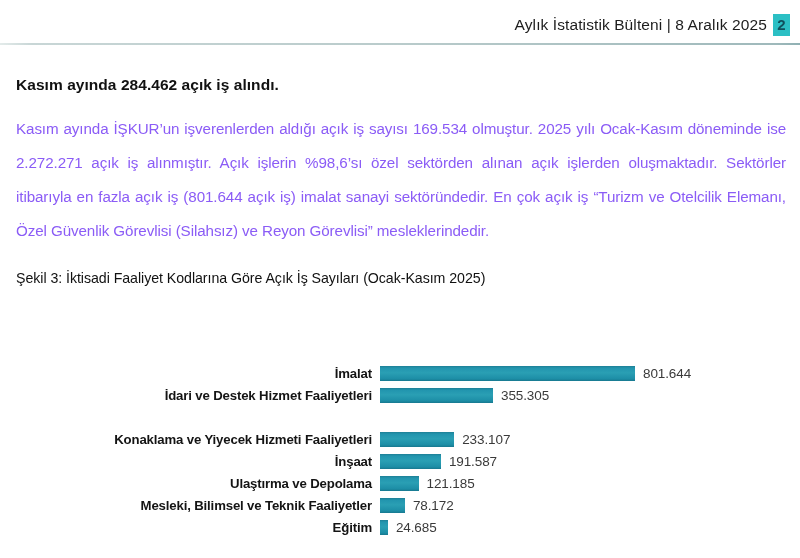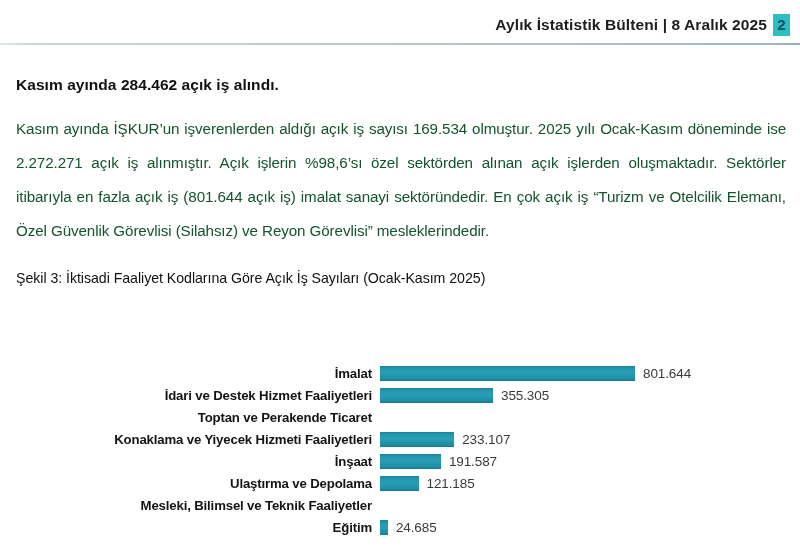--- a/index.html
+++ b/index.html
@@ -29,21 +29,21 @@
     position: absolute;
     top: 14px;
     right: 10px;
     display: flex;
     align-items: baseline;
     justify-content: flex-end;
     gap: 6px;
   }
   .header-title {
     font-size: 15.5px;
-    font-weight: 700;
+    font-weight: 400;
     color: #1d1d1d;
     letter-spacing: 0.1px;
     white-space: nowrap;
   }
   .page-number-badge {
     display: inline-block;
     background: #2bbfc4;
     color: #10505c;
     font-size: 15px;
     font-weight: 700;
@@ -71,21 +71,21 @@
   .lead-heading {
     font-size: 15.5px;
     font-weight: 700;
     color: #111111;
     margin: 0 0 18px 0;
     letter-spacing: 0.05px;
   }
   .body-paragraph {
     font-size: 15.2px;
     line-height: 34px;
-    color: #14532d;
+    color: #8b5cf6;
     margin: 0;
     text-align: justify;
     text-justify: inter-word;
     width: 770px;
     letter-spacing: -0.1px;
   }
   .figure-caption {
     font-size: 14.2px;
     font-weight: 400;
     color: #111111;
@@ -167,21 +167,20 @@
       </div>
     </div>
     <div class="chart-row">
       <div class="chart-cat-label">İdari ve Destek Hizmet Faaliyetleri</div>
       <div class="bar-wrap">
         <div class="bar" style="width: 113px;"></div>
         <span class="bar-value">355.305</span>
       </div>
     </div>
     <div class="chart-row">
-      <div class="chart-cat-label">Toptan ve Perakende Ticaret</div>
     </div>
     <div class="chart-row">
       <div class="chart-cat-label">Konaklama ve Yiyecek Hizmeti Faaliyetleri</div>
       <div class="bar-wrap">
         <div class="bar" style="width: 74.2px;"></div>
         <span class="bar-value">233.107</span>
       </div>
     </div>
     <div class="chart-row">
       <div class="chart-cat-label">İnşaat</div>
@@ -192,20 +191,24 @@
     </div>
     <div class="chart-row">
       <div class="chart-cat-label">Ulaştırma ve Depolama</div>
       <div class="bar-wrap">
         <div class="bar" style="width: 38.5px;"></div>
         <span class="bar-value">121.185</span>
       </div>
     </div>
     <div class="chart-row">
       <div class="chart-cat-label">Mesleki, Bilimsel ve Teknik Faaliyetler</div>
+      <div class="bar-wrap">
+        <div class="bar" style="width: 24.9px;"></div>
+        <span class="bar-value">78.172</span>
+      </div>
     </div>
     <div class="chart-row">
       <div class="chart-cat-label">Eğitim</div>
       <div class="bar-wrap">
         <div class="bar" style="width: 7.9px;"></div>
         <span class="bar-value">24.685</span>
       </div>
     </div>
   </div>
 

